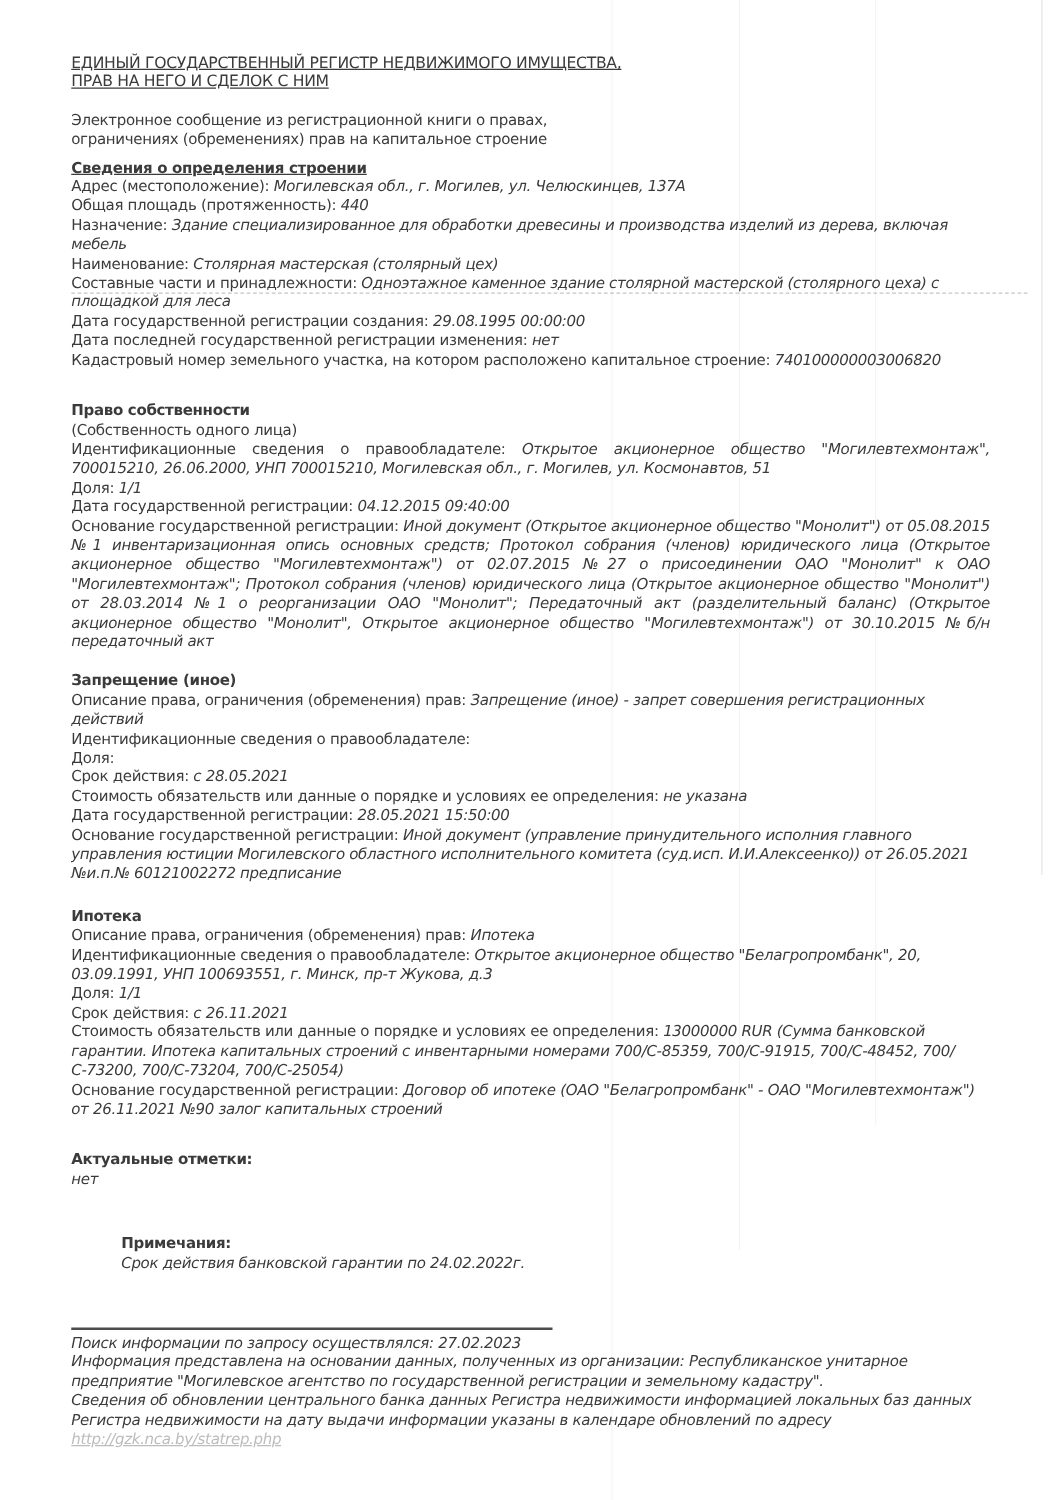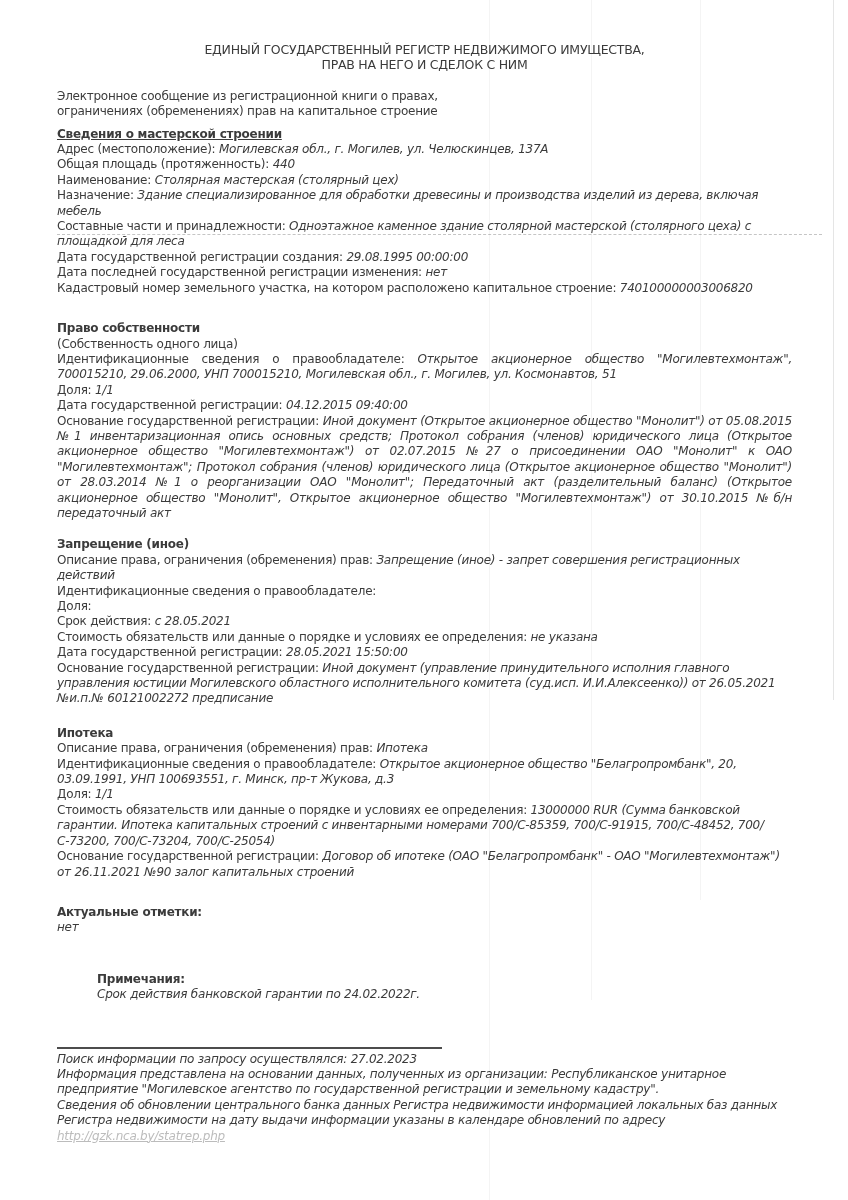--- a/index.html
+++ b/index.html
@@ -12,21 +12,21 @@
     overflow: hidden;
   }
   .page {
     position: absolute; inset: 0;
     font-size: 12px;
     line-height: 15.4px;
     letter-spacing: -0.25px;
   }
   .content { padding: 42px 56px 0 57px; }
 
-  .doc-title { text-align: center; margin: 0; font-weight: normal; font-size: 12.5px; }
+  .doc-title { margin: 0; font-weight: normal; font-size: 12.5px; text-decoration: underline; }
   .doc-subtitle { text-align: left; margin: 16px 0 0 0; }
 
   p.line { margin: 0; }
   .lbl { font-style: normal; }
   .val { font-style: italic; }
   .just { text-align: justify; }
 
   .sec-h {
     font-weight: bold; font-size: 12px;
     margin: 0; letter-spacing: -0.25px;
@@ -80,35 +80,35 @@
       <span>ЕДИНЫЙ ГОСУДАРСТВЕННЫЙ РЕГИСТР НЕДВИЖИМОГО ИМУЩЕСТВА,</span><br>
       <span>ПРАВ НА НЕГО И СДЕЛОК С НИМ</span>
     </h1>
 
     <p class="doc-subtitle">
       <span>Электронное сообщение из регистрационной книги о правах,</span><br>
       <span>ограничениях (обременениях) прав на капитальное строение</span>
     </p>
 
     <section class="sec-building">
-      <h2 class="sec-h underlined">Сведения о мастерской строении</h2>
+      <h2 class="sec-h underlined">Сведения о определения строении</h2>
       <p class="line"><span class="lbl">Адрес (местоположение):</span> <span class="val">Могилевская обл., г. Могилев, ул. Челюскинцев, 137А</span></p>
       <p class="line"><span class="lbl">Общая площадь (протяженность):</span> <span class="val">440</span></p>
+      <p class="line"><span class="lbl">Назначение:</span> <span class="val">Здание специализированное для обработки древесины и производства изделий из дерева, включая мебель</span></p>
       <p class="line"><span class="lbl">Наименование:</span> <span class="val">Столярная мастерская (столярный цех)</span></p>
-      <p class="line"><span class="lbl">Назначение:</span> <span class="val">Здание специализированное для обработки древесины и производства изделий из дерева, включая мебель</span></p>
       <p class="line"><span class="lbl">Составные части и принадлежности:</span> <span class="val">Одноэтажное каменное здание столярной мастерской (столярного цеха) с площадкой для леса</span></p>
       <p class="line"><span class="lbl">Дата государственной регистрации создания:</span> <span class="val">29.08.1995 00:00:00</span></p>
       <p class="line"><span class="lbl">Дата последней государственной регистрации изменения:</span> <span class="val">нет</span></p>
       <p class="line"><span class="lbl">Кадастровый номер земельного участка, на котором расположено капитальное строение:</span> <span class="val">740100000003006820</span></p>
     </section>
 
     <section class="sec-ownership">
       <h2 class="sec-h">Право собственности</h2>
       <p class="line">(Собственность одного лица)</p>
-      <p class="line just"><span class="lbl">Идентификационные сведения о правообладателе:</span> <span class="val">Открытое акционерное общество "Могилевтехмонтаж", 700015210, 29.06.2000, УНП 700015210, Могилевская обл., г. Могилев, ул. Космонавтов, 51</span></p>
+      <p class="line just"><span class="lbl">Идентификационные сведения о правообладателе:</span> <span class="val">Открытое акционерное общество "Могилевтехмонтаж", 700015210, 26.06.2000, УНП 700015210, Могилевская обл., г. Могилев, ул. Космонавтов, 51</span></p>
       <p class="line"><span class="lbl">Доля:</span> <span class="val">1/1</span></p>
       <p class="line"><span class="lbl">Дата государственной регистрации:</span> <span class="val">04.12.2015 09:40:00</span></p>
       <p class="line just"><span class="lbl">Основание государственной регистрации:</span> <span class="val">Иной документ (Открытое акционерное общество "Монолит") от 05.08.2015 №1 инвентаризационная опись основных средств; Протокол собрания (членов) юридического лица (Открытое акционерное общество "Могилевтехмонтаж") от 02.07.2015 №27 о присоединении ОАО "Монолит" к ОАО "Могилевтехмонтаж"; Протокол собрания (членов) юридического лица (Открытое акционерное общество "Монолит") от 28.03.2014 №1 о реорганизации ОАО "Монолит"; Передаточный акт (разделительный баланс) (Открытое акционерное общество "Монолит", Открытое акционерное общество "Могилевтехмонтаж") от 30.10.2015 №б/н передаточный акт</span></p>
     </section>
 
     <section class="sec-prohibition">
       <h2 class="sec-h">Запрещение (иное)</h2>
       <p class="line"><span class="lbl">Описание права, ограничения (обременения) прав:</span> <span class="val">Запрещение (иное) - запрет совершения регистрационных действий</span></p>
       <p class="line"><span class="lbl">Идентификационные сведения о правообладателе:</span> <span class="val"></span></p>
       <p class="line"><span class="lbl">Доля:</span> <span class="val"></span></p>
@@ -116,20 +116,21 @@
       <p class="line"><span class="lbl">Стоимость обязательств или данные о порядке и условиях ее определения:</span> <span class="val">не указана</span></p>
       <p class="line"><span class="lbl">Дата государственной регистрации:</span> <span class="val">28.05.2021 15:50:00</span></p>
       <p class="line"><span class="lbl">Основание государственной регистрации:</span> <span class="val">Иной документ (управление принудительного исполния главного управления юстиции Могилевского областного исполнительного комитета (суд.исп. И.И.Алексеенко)) от 26.05.2021 №и.п.№ 60121002272 предписание</span></p>
     </section>
 
     <section class="sec-mortgage">
       <h2 class="sec-h">Ипотека</h2>
       <p class="line"><span class="lbl">Описание права, ограничения (обременения) прав:</span> <span class="val">Ипотека</span></p>
       <p class="line"><span class="lbl">Идентификационные сведения о правообладателе:</span> <span class="val">Открытое акционерное общество "Белагропромбанк", 20, 03.09.1991, УНП 100693551, г. Минск, пр-т Жукова, д.3</span></p>
       <p class="line"><span class="lbl">Доля:</span> <span class="val">1/1</span></p>
+      <p class="line"><span class="lbl">Срок действия:</span> <span class="val">с 26.11.2021</span></p>
       <p class="line"><span class="lbl">Стоимость обязательств или данные о порядке и условиях ее определения:</span> <span class="val">13000000 RUR (Сумма банковской гарантии. Ипотека капитальных строений с инвентарными номерами 700/С-85359, 700/С-91915, 700/С-48452, 700/С-73200, 700/С-73204, 700/С-25054)</span></p>
       <p class="line"><span class="lbl">Основание государственной регистрации:</span> <span class="val">Договор об ипотеке (ОАО "Белагропромбанк" - ОАО "Могилевтехмонтаж") от 26.11.2021 №90 залог капитальных строений</span></p>
     </section>
 
     <section class="sec-marks">
       <h2 class="sec-h">Актуальные отметки:</h2>
       <p class="line val">нет</p>
     </section>
 
     <section class="sec-notes">

